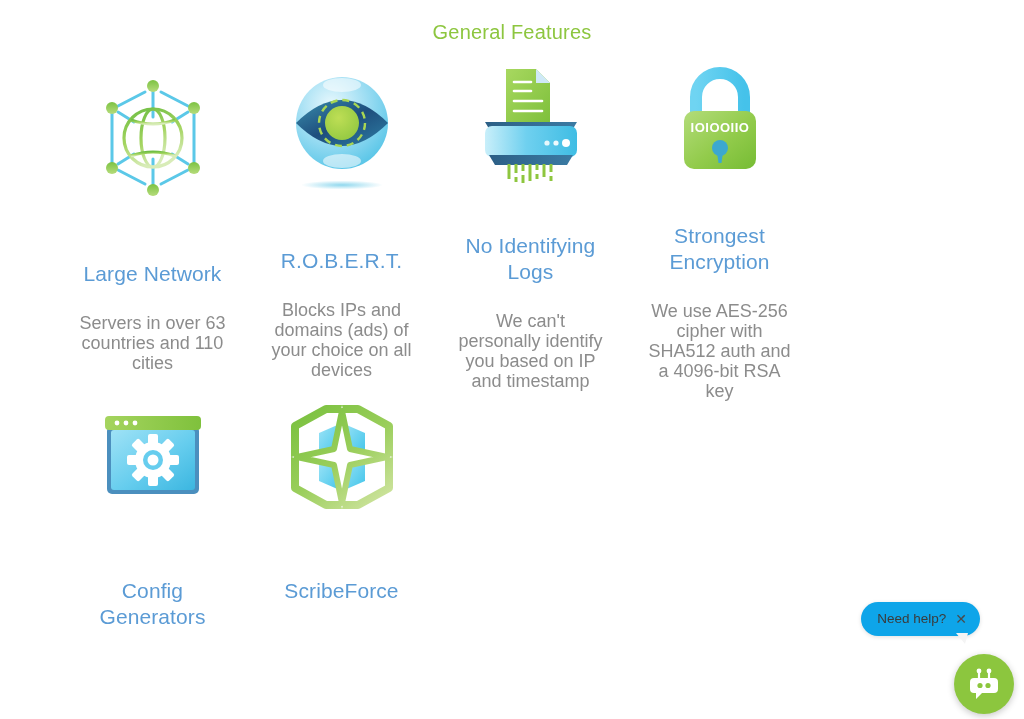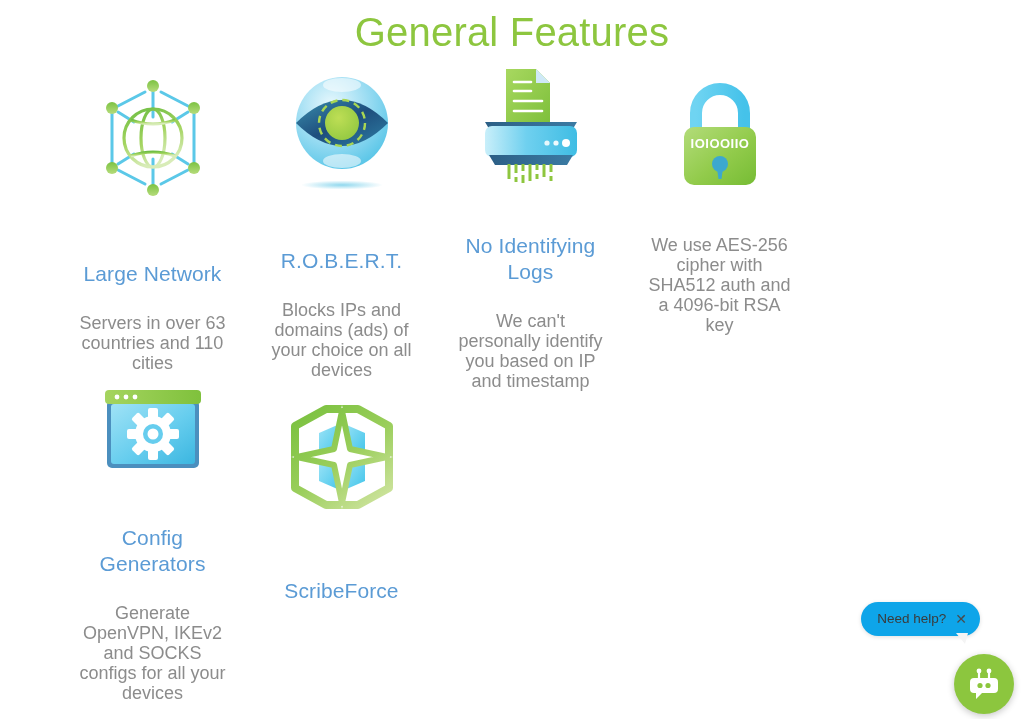--- a/index.html
+++ b/index.html
@@ -14,21 +14,21 @@
   body {
     background: #ffffff;
     font-family: "Liberation Sans", sans-serif;
     position: relative;
     -webkit-font-smoothing: antialiased;
   }
 
   
   .page-title {
     text-align: center;
-    font-size: 40px;
+    font-size: 20px;
     font-weight: 400;
     color: #8dc63f;
     letter-spacing: 0.2px;
     padding-top: 13px;
     line-height: 38px;
   }
 
   
   .features-grid {
     display: grid;
@@ -321,20 +321,21 @@
         <path d="M26 58 V38 a24 24 0 0 1 48 0 V58" fill="none" stroke="url(#gShackle)" stroke-width="12"></path>
 
         <rect x="14" y="52" width="72" height="58" rx="10" fill="url(#gLockBody)"></rect>
 
         <text x="50" y="73" text-anchor="middle" fill="#ffffff" font-family="Liberation Sans, sans-serif" font-size="13" font-weight="bold" letter-spacing="0.5">IOIOOIIO</text>
 
         <circle cx="50" cy="89" r="8" fill="#3ca8cf"></circle>
         <path d="M46.5 90 h7 l-2 14 h-3 z" fill="#3ca8cf"></path>
       </svg>
     </div>
+    <div class="feature-title">Strongest Encryption</div>
     <div class="feature-desc">We use AES-256 cipher with SHA512 auth and a 4096-bit RSA key</div>
   </div>
 
   <div class="feature-card row2">
     <div class="feature-icon">
       <svg width="104" height="96" viewBox="0 0 104 96">
         <defs>
           <linearGradient id="gTitlebar" x1="0" y1="0" x2="1" y2="0">
             <stop offset="0%" stop-color="#a5d45f"></stop>
             <stop offset="100%" stop-color="#7fc13c"></stop>
@@ -367,21 +368,20 @@
             <rect x="-26" y="-5" width="12" height="10" rx="2" transform="rotate(45)"></rect>
             <rect x="14" y="-5" width="12" height="10" rx="2" transform="rotate(45)"></rect>
           </g>
           <circle cx="0" cy="0" r="18"></circle>
           <circle cx="0" cy="0" r="10" fill="#66cdee"></circle>
           <circle cx="0" cy="0" r="5.5" fill="#ffffff"></circle>
         </g>
       </svg>
     </div>
     <div class="feature-title">Config Generators</div>
-    <div class="feature-desc">Generate OpenVPN, IKEv2 and SOCKS configs for all your devices</div>
   </div>
 
   <div class="feature-card row2">
     <div class="feature-icon">
       <svg width="106" height="108" viewBox="0 0 106 108">
         <defs>
           <linearGradient id="gOct" x1="0.15" y1="0" x2="0.9" y2="1">
             <stop offset="0%" stop-color="#7dc242"></stop>
             <stop offset="50%" stop-color="#9ace5b"></stop>
             <stop offset="100%" stop-color="#cde39d"></stop>

